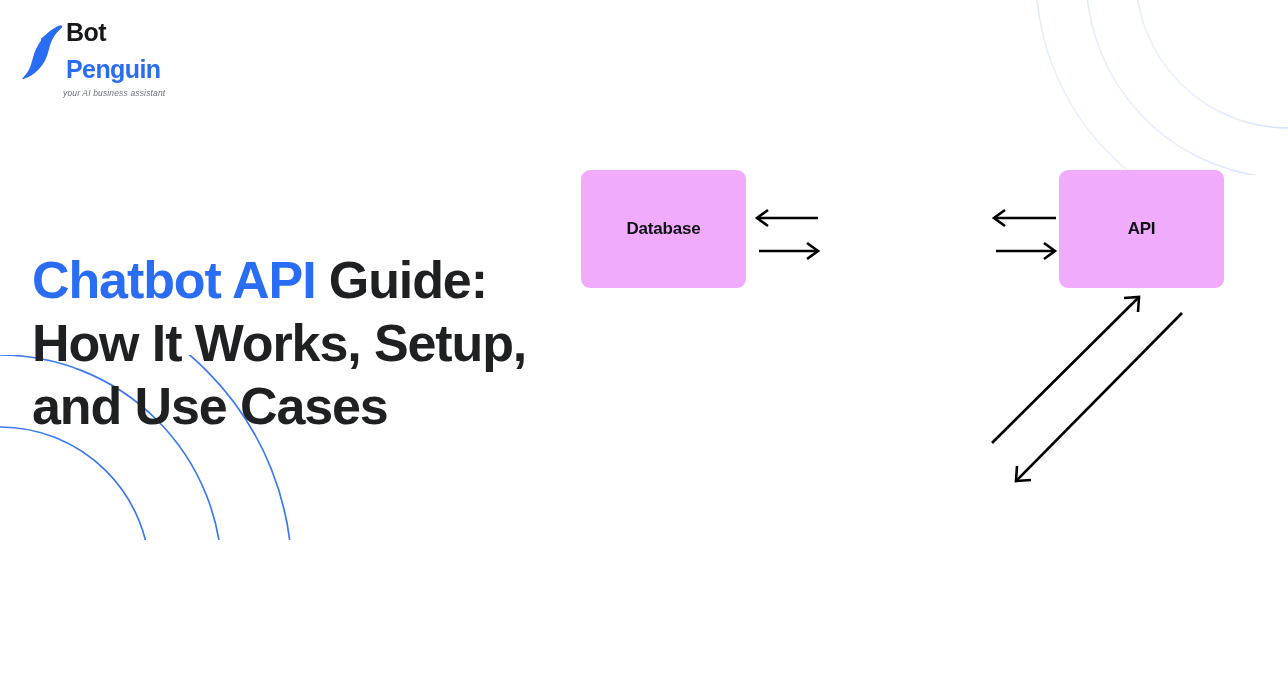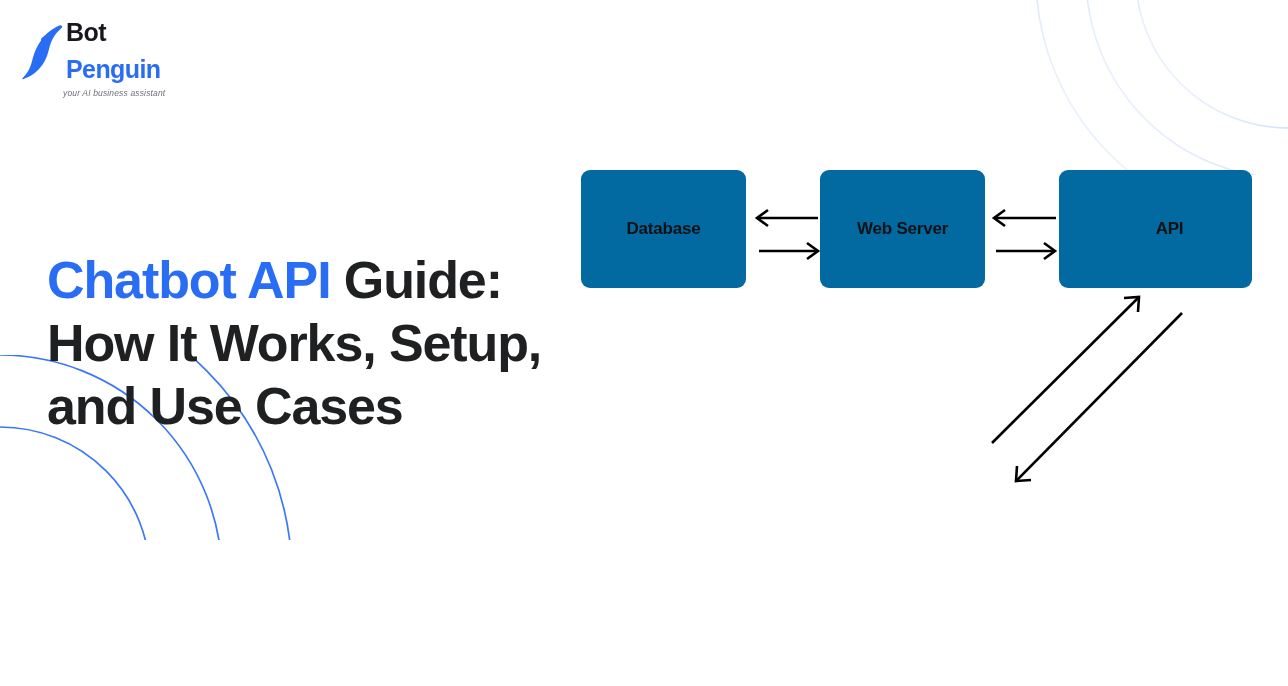--- a/index.html
+++ b/index.html
@@ -73,51 +73,50 @@
     position: absolute;
     left: 32px;
     top: 214px;
     width: 540px;
     font-family: "Liberation Sans", sans-serif;
     font-weight: bold;
     font-size: 52px;
     line-height: 63px;
     letter-spacing: -1.1px;
     color: #1f2022;
-    margin-left: 15px;
   }
   #headline .hl-accent { color: #2a6df5; }
 
   
   #diagram {
     position: absolute;
     left: 0;
     top: 0;
     width: 1288px;
     height: 686px;
   }
   .node {
     position: absolute;
-    background: #0369a1;
+    background: #f0abfc;
     border-radius: 9px;
     display: flex;
     align-items: center;
     justify-content: center;
   }
   .node-label {
     font-family: "Liberation Sans", sans-serif;
     font-weight: bold;
     font-size: 17px;
     letter-spacing: -0.2px;
     color: #101114;
     white-space: nowrap;
   }
   #node-database  { left: 581px; top: 170px; width: 165px; height: 118px; }
   #node-webserver { left: 820px; top: 170px; width: 165px; height: 118px; }
-  #node-api       { left: 1059px; top: 170px; width: 165px; height: 118px; padding-left: 28px; }
+  #node-api       { left: 1059px; top: 170px; width: 165px; height: 118px; }
   #node-chatbot   { left: 820px; top: 396px; width: 165px; height: 118px; }
 
   #edges {
     position: absolute;
     left: 0;
     top: 0;
     width: 1288px;
     height: 686px;
     pointer-events: none;
   }
@@ -193,23 +192,20 @@
 
         <line x1="1182" y1="313" x2="1016" y2="481"></line>
         <polyline points="1031,480 1016,481 1017,466" stroke-width="2.6"></polyline>
       </g>
     </svg>
 
     <div class="node" id="node-database">
       <span class="node-label">Database</span>
     </div>
 
-    <div class="node" id="node-webserver">
-      <span class="node-label">Web Server</span>
-    </div>
 
     <div class="node" id="node-api">
       <span class="node-label">API</span>
     </div>
 
 
   </div>
 </div>
 
 </body></html>

